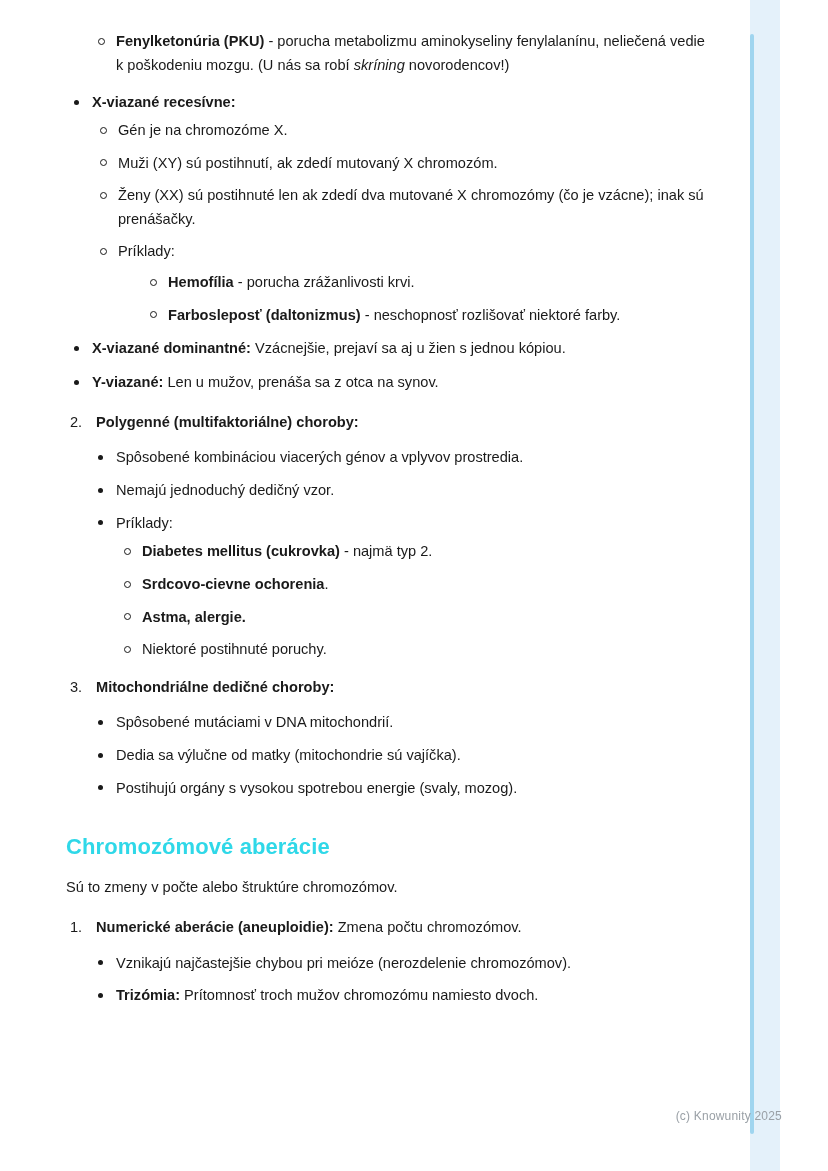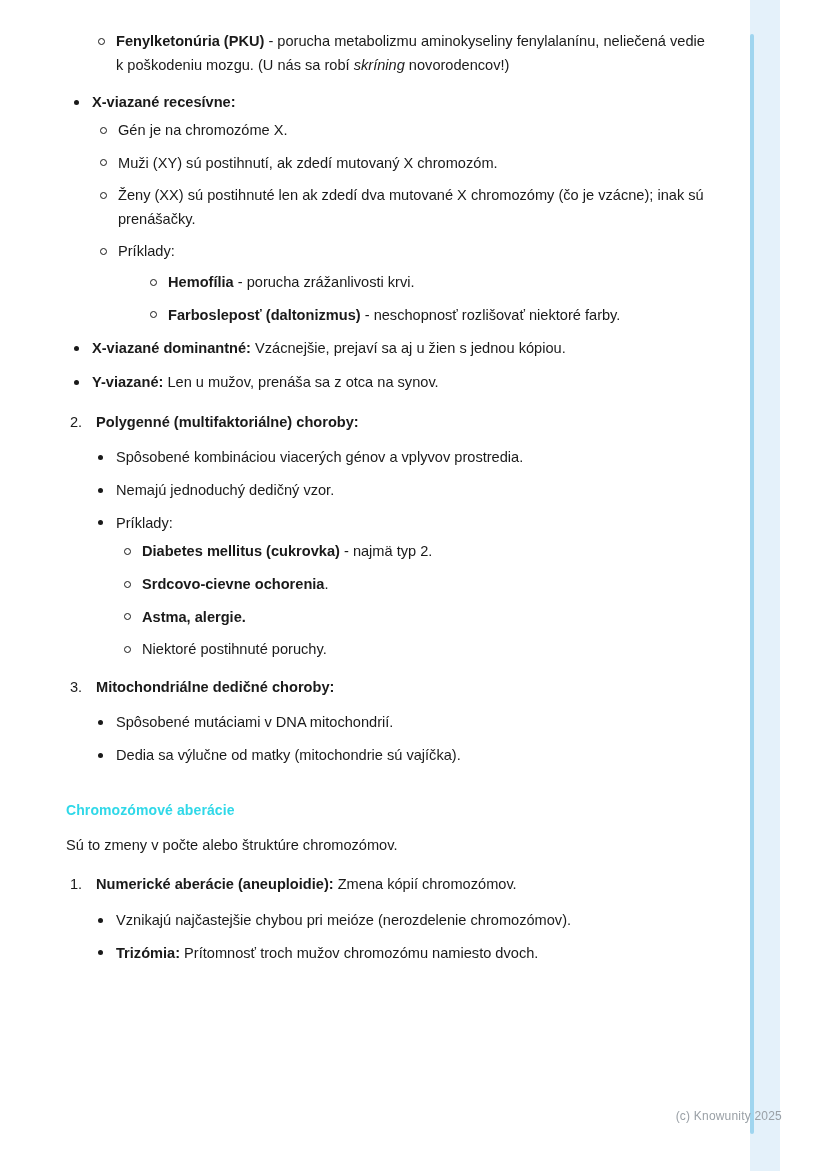--- a/index.html
+++ b/index.html
@@ -135,21 +135,21 @@
     border-radius: 50%;
     border: 1px solid #1a1a1a;
     background: transparent;
     vertical-align: middle;
     margin-bottom: 2px;
   }
   .indent-1 { margin-left: 24px; }
   .indent-2 { margin-left: 24px; }
   h2.section-title {
     color: #2fd8e8;
-    font-size: 14px;
+    font-size: 22px;
     font-weight: bold;
     margin: 34px 0 16px 0;
     letter-spacing: 0.1px;
   }
   p.para {
     margin: 0 0 6px 0;
   }
   .watermark {
     position: absolute;
     right: 46px;
@@ -295,30 +295,34 @@
 
     <ul class="lvl-bul indent-1" style="margin-top:12px;">
       <li>
         <span class="marker"><span class="dot"></span></span>
         <div class="txt">Spôsobené mutáciami v DNA mitochondrií.</div>
       </li>
       <li>
         <span class="marker"><span class="dot"></span></span>
         <div class="txt">Dedia sa výlučne od matky (mitochondrie sú vajíčka).</div>
       </li>
+      <li>
+        <span class="marker"><span class="dot"></span></span>
+        <div class="txt">Postihujú orgány s vysokou spotrebou energie (svaly, mozog).</div>
+      </li>
     </ul>
 
     <h2 class="section-title">Chromozómové aberácie</h2>
     <p class="para">Sú to zmeny v počte alebo štruktúre chromozómov.</p>
 
     <ol class="lvl-num" style="margin-top:16px;">
       <li>
         <span class="marker">1.</span>
         <div class="txt">
-          <b>Numerické aberácie (aneuploidie):</b><span> Zmena kópií chromozómov.</span>
+          <b>Numerické aberácie (aneuploidie):</b><span> Zmena počtu chromozómov.</span>
         </div>
       </li>
     </ol>
 
     <ul class="lvl-bul indent-1" style="margin-top:12px;">
       <li>
         <span class="marker"><span class="dot"></span></span>
         <div class="txt">Vznikajú najčastejšie chybou pri meióze (nerozdelenie chromozómov).</div>
       </li>
       <li>

